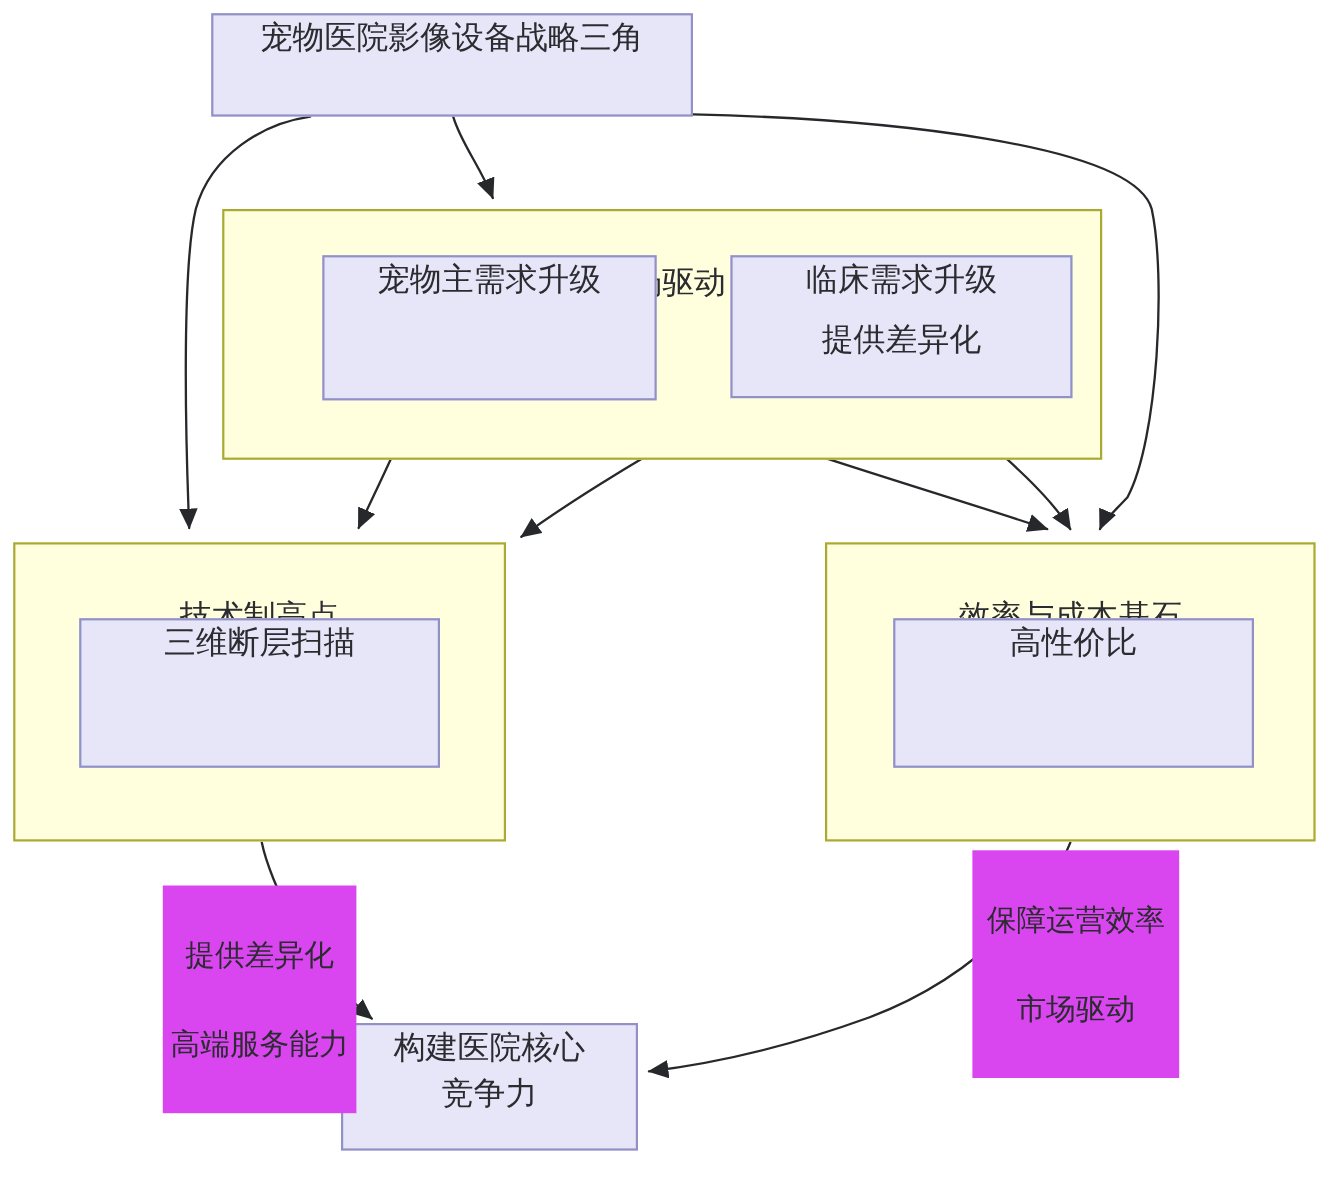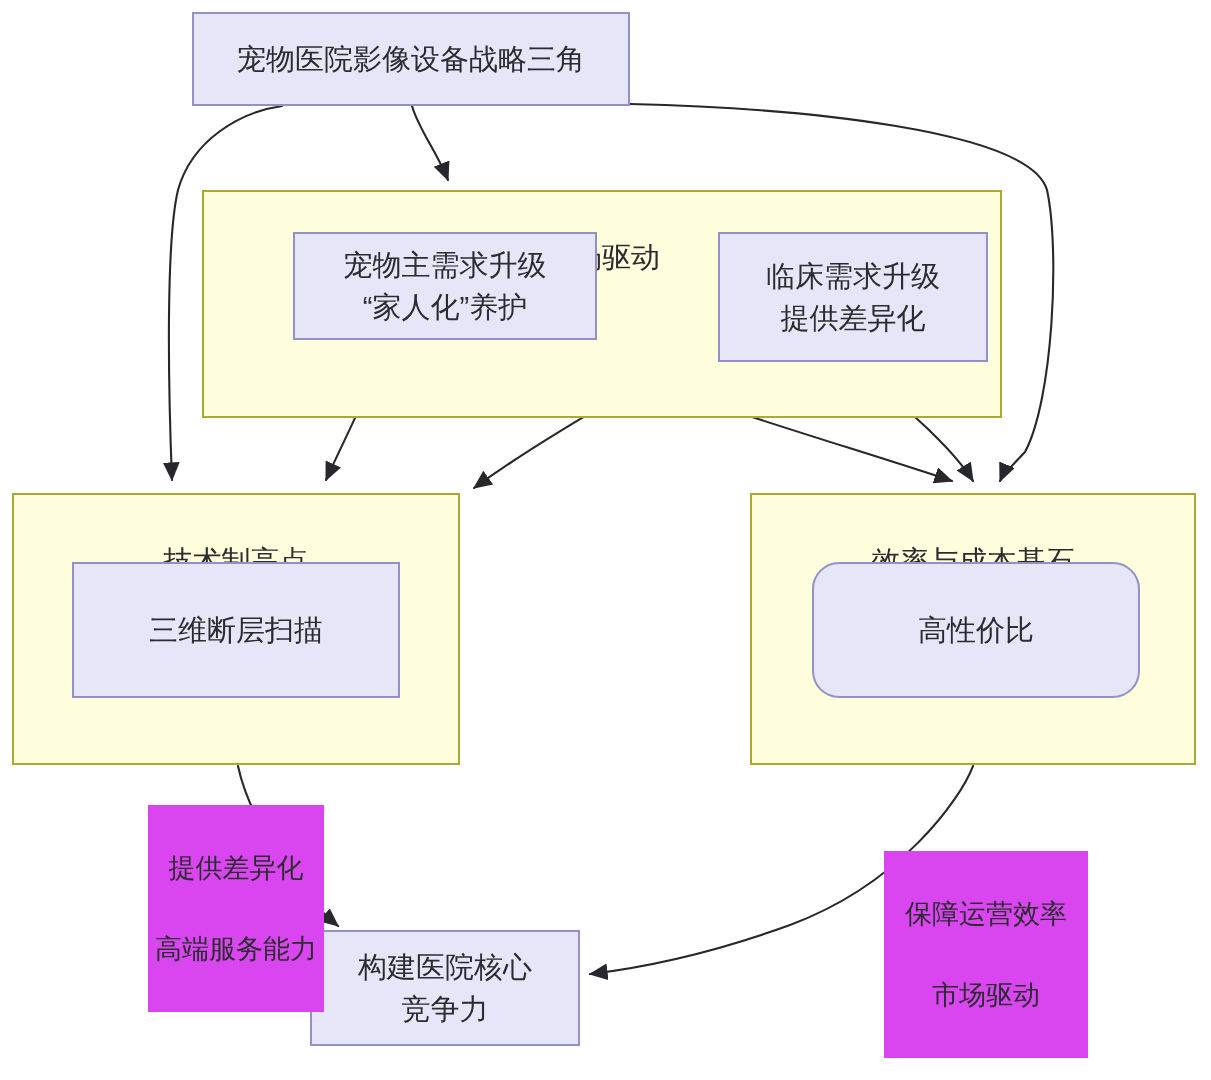--- a/index.html
+++ b/index.html
@@ -32,21 +32,20 @@
     stroke-width: 2.1;
     stroke-linecap: round;
     stroke-linejoin: round;
   }
   .node {
     position: absolute;
     box-sizing: border-box;
     display: flex;
     flex-direction: column;
     align-items: center;
-    justify-content: center;
     text-align: center;
   }
   .node-box {
     background: #e6e6f8;
     border: 2px solid #9191c8;
     color: #2b2b30;
     font-size: 29px;
     line-height: 1.45;
     z-index: 3;
   }
@@ -130,46 +129,45 @@
 
   <div class="cluster-title" style="left:750px; top:500px; width:446px;">
     <span class="t-line">效率与成本基石</span>
     <span class="t-line">（国产DR）</span>
   </div>
 
   <div class="node node-box" style="left:192px; top:12px; width:438px; height:94px;">
     <span class="t-line">宠物医院影像设备战略三角</span>
   </div>
 
-  <div class="node node-box" style="left:293px; top:232px; width:304px; height:108px;">
+  <div class="node node-box" style="left:293px; top:232px; width:304px; height:132px;">
     <span class="t-line">宠物主需求升级</span>
-    <span class="t-line">“家人化”养护</span>
   </div>
 
-  <div class="node node-box" style="left:718px; top:232px; width:270px; height:130px;">
+  <div class="node node-box" style="left:664px; top:232px; width:311px; height:130px;gap:12px;">
     <span class="t-line">临床需求升级</span>
     <span class="t-line">提供差异化</span>
   </div>
 
   <div class="node node-box" style="left:72px; top:562px; width:328px; height:136px;">
     <span class="t-line">三维断层扫描</span>
   </div>
 
-  <div class="node node-box" style="left:812px; top:562px; width:328px; height:136px;border-radius:27px;">
+  <div class="node node-box" style="left:812px; top:562px; width:328px; height:136px;">
     <span class="t-line">高性价比</span>
   </div>
 
   <div class="node node-box" style="left:310px; top:930px; width:270px; height:116px;">
     <span class="t-line">构建医院核心</span>
     <span class="t-line">竞争力</span>
   </div>
 
   <div class="edge-label" style="left:148px; top:805px; width:176px;">
     <span class="t-line">提供差异化</span>
     <span class="t-line">高端服务能力</span>
   </div>
 
-  <div class="edge-label" style="left:884px; top:851px; width:204px;">
+  <div class="edge-label" style="left:884px; top:773px; width:188px;">
     <span class="t-line">保障运营效率</span>
     <span class="t-line">市场驱动</span>
   </div>
 
 </div>
 
 </body></html>

